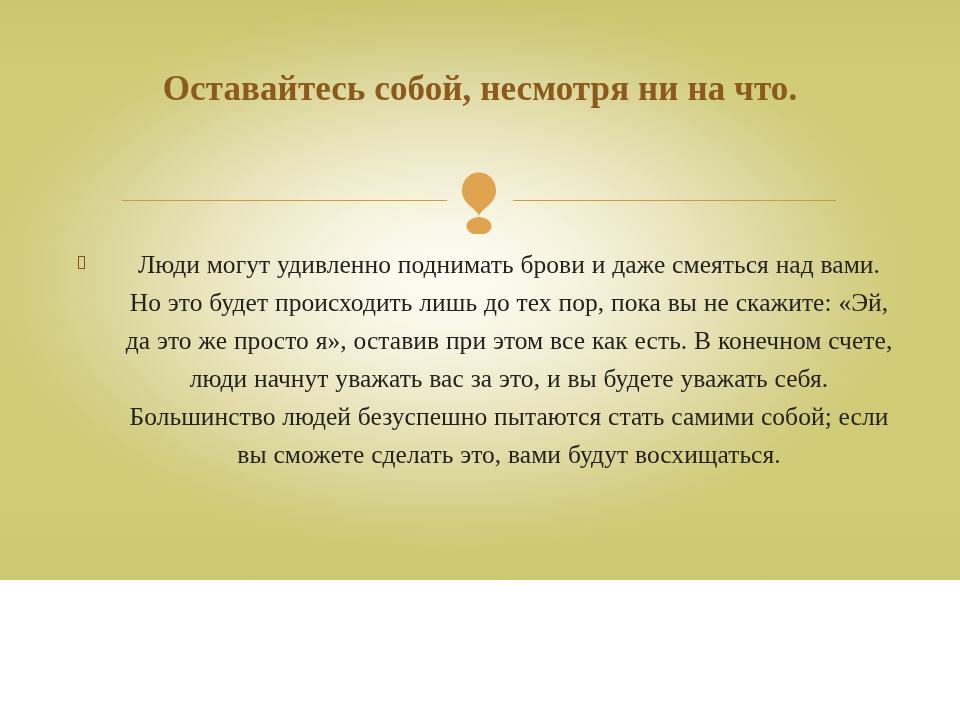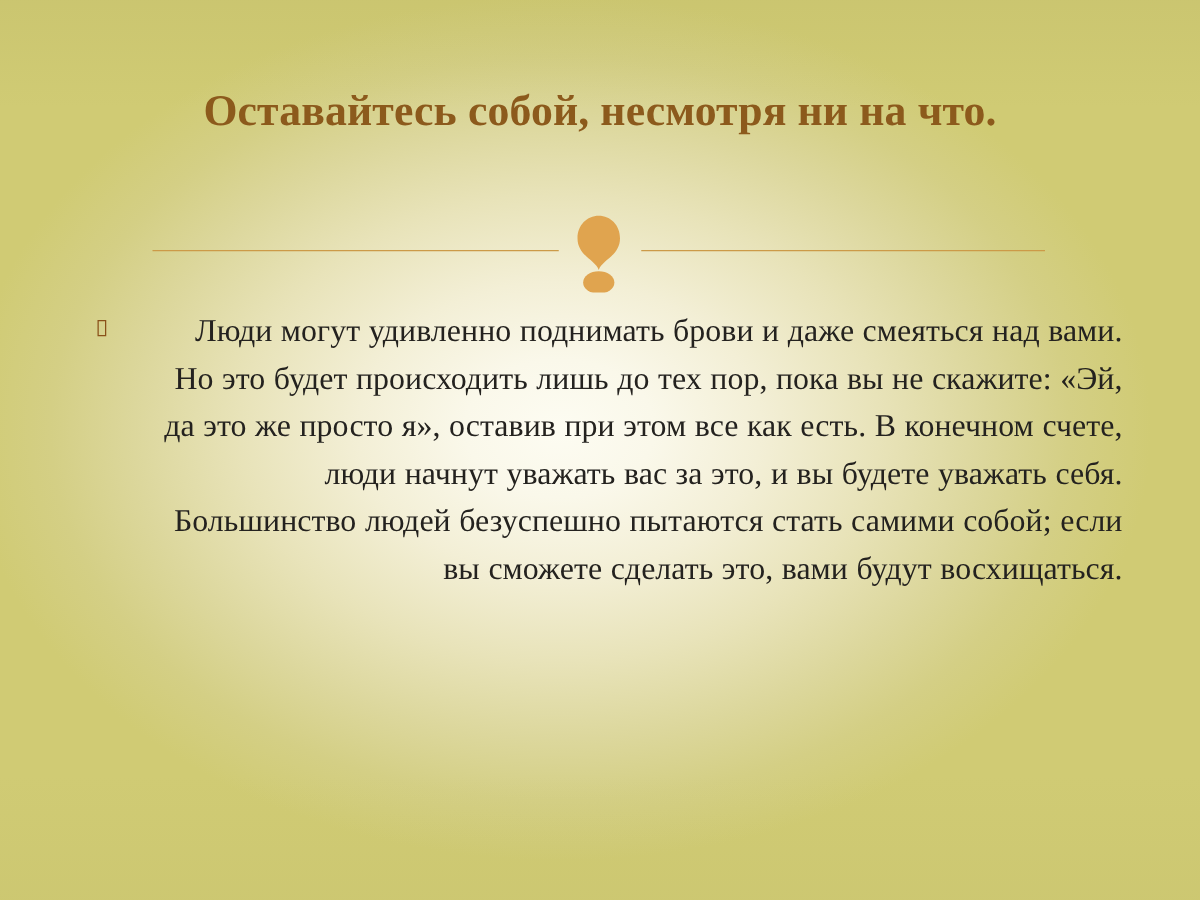--- a/index.html
+++ b/index.html
@@ -10,21 +10,21 @@
     width: 960px;
     height: 720px;
     overflow: hidden;
     font-family: "Liberation Serif", "DejaVu Serif", serif;
   }
 
   
   .slide {
     position: relative;
     width: 960px;
-    height: 720px;
+    height: 580px;
     overflow: hidden;
     background-color: #fde047;
   }
 
   
   .slide-bg-glow {
     position: absolute;
     left: -6%;
     top: -10%;
     width: 112%;
@@ -121,21 +121,21 @@
     height: 13px;
     border: 1.4px solid #8a5119;
     box-sizing: border-box;
   }
   .bullet-text {
     flex: 1 1 auto;
     color: #24221f;
     font-family: "Liberation Serif", "DejaVu Serif", serif;
     font-size: 25.5px;
     line-height: 38px;
-    text-align: right;
+    text-align: center;
     letter-spacing: 0.05px;
     word-spacing: 0.4px;
   }
 </style>
 </head>
 <body>
 
 <div class="slide">
 
   <div class="slide-bg-glow"></div>

